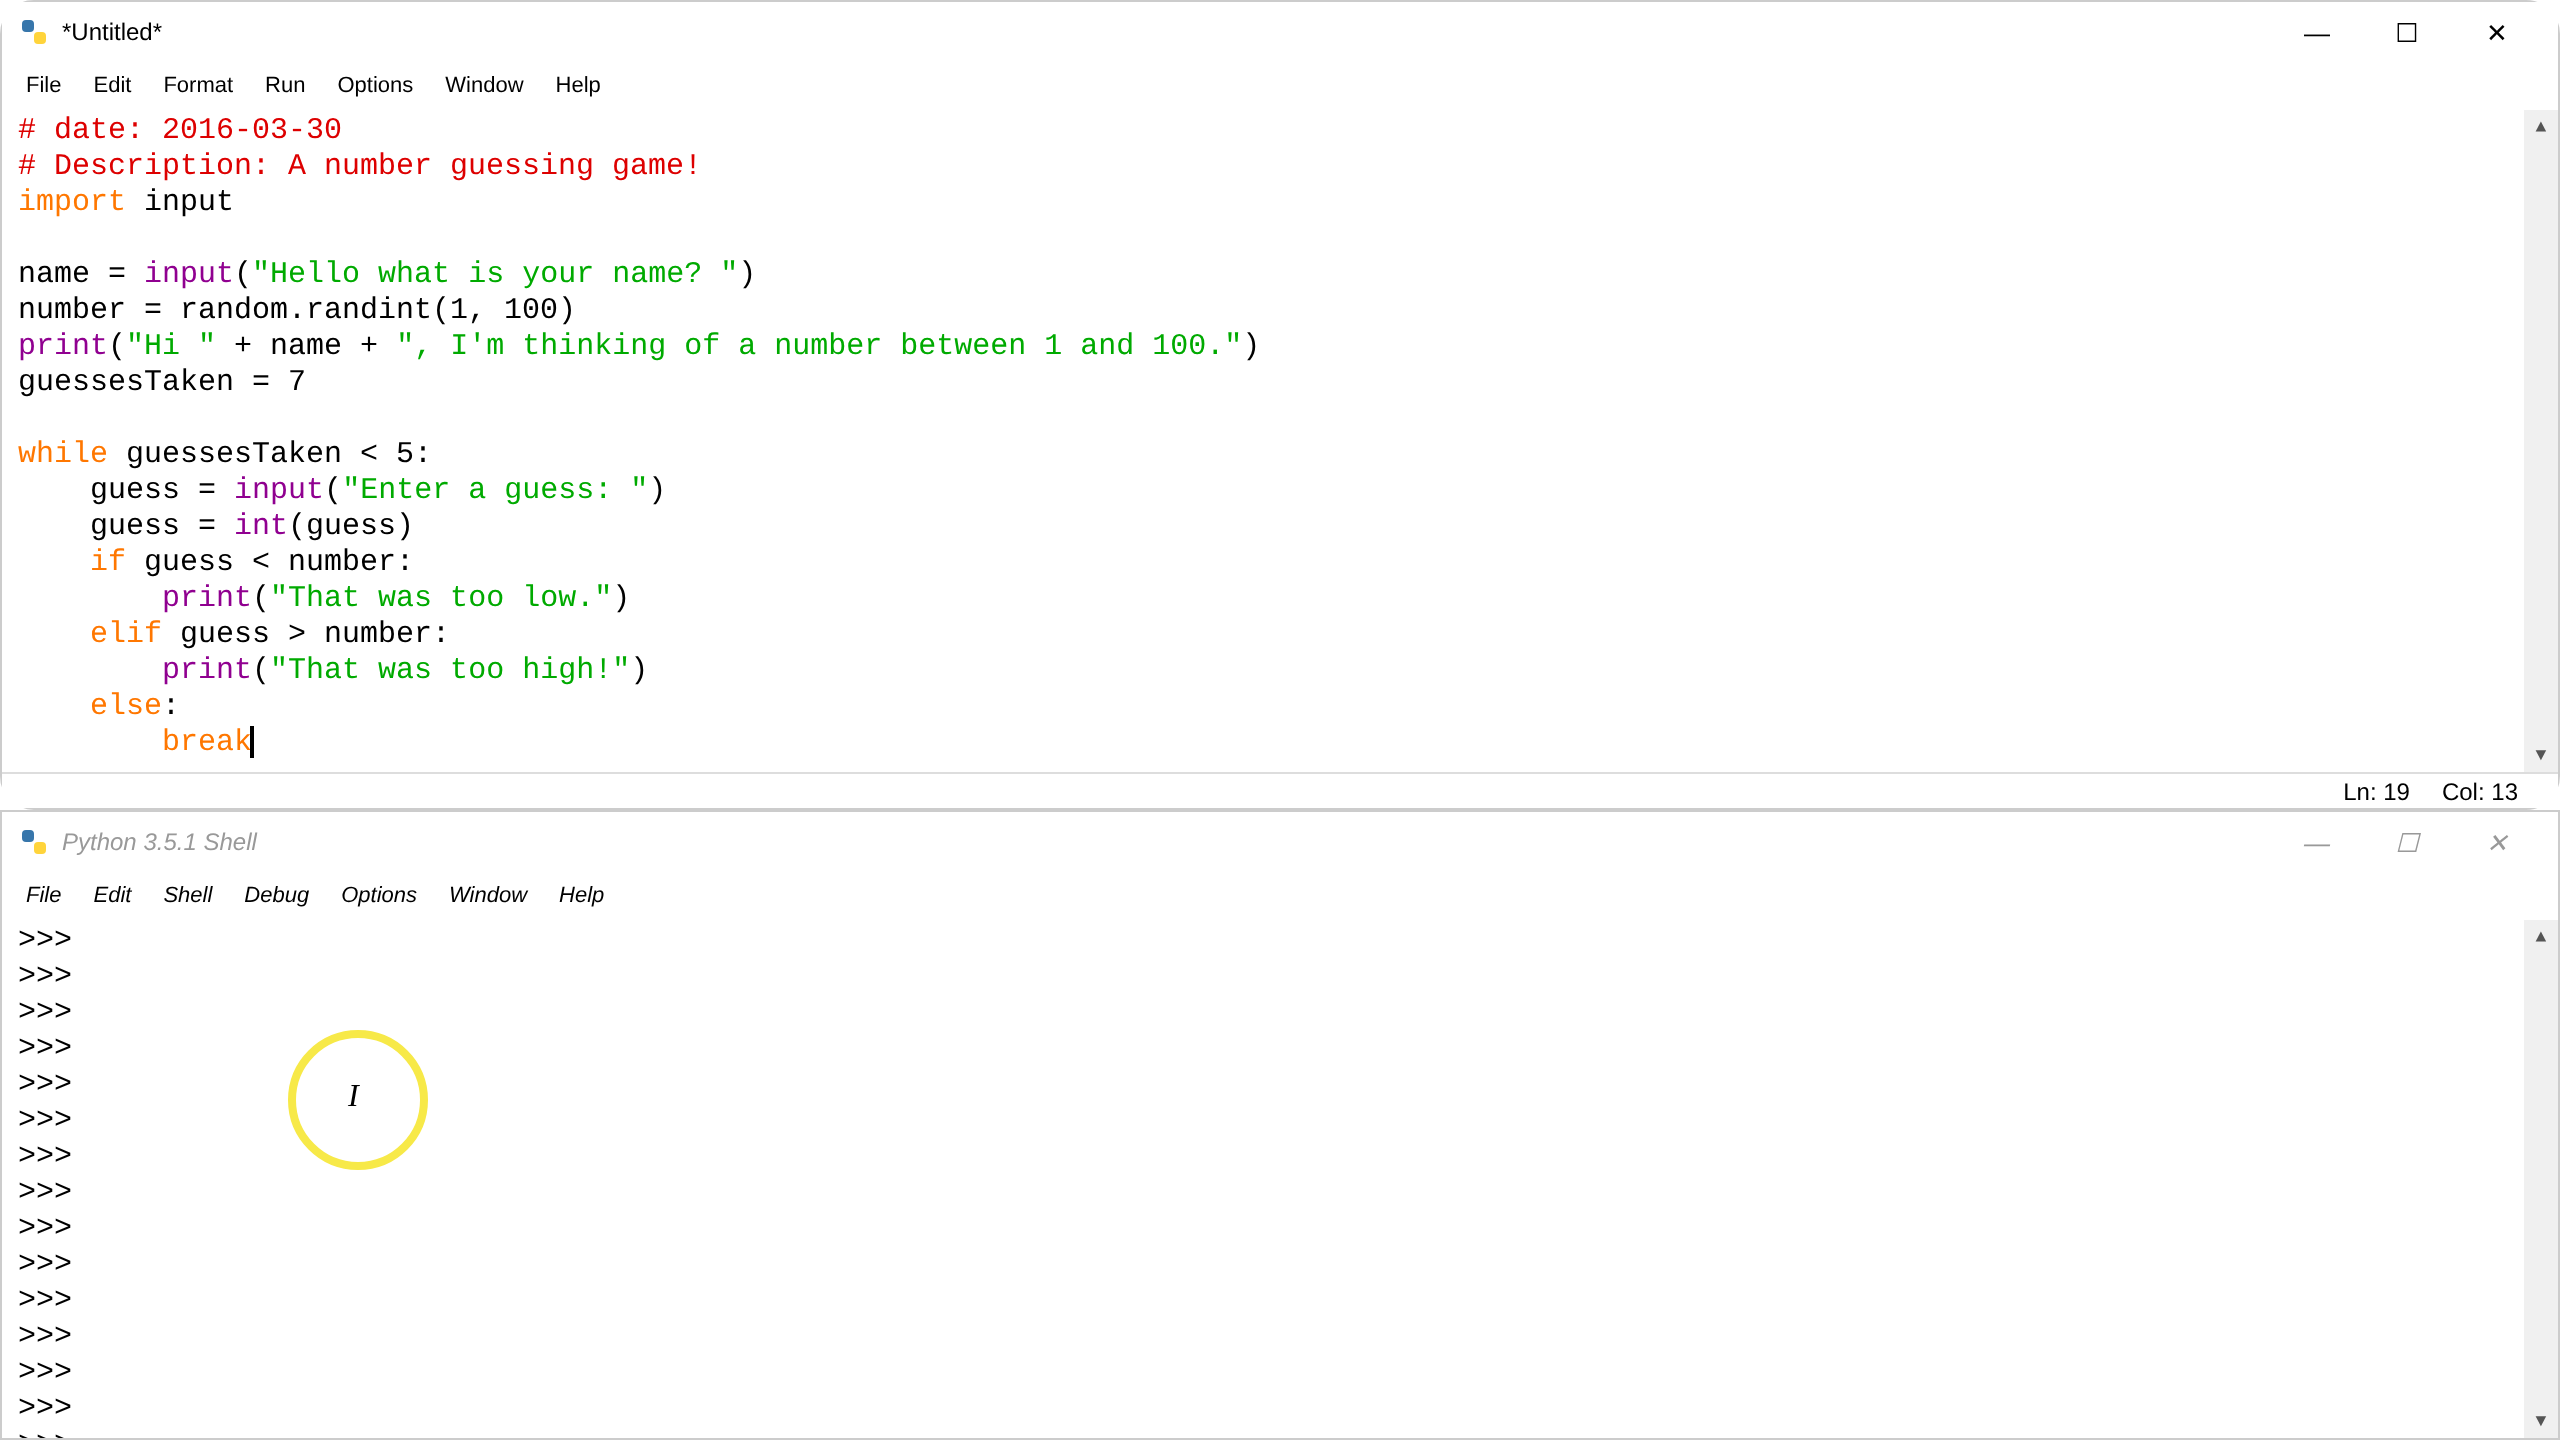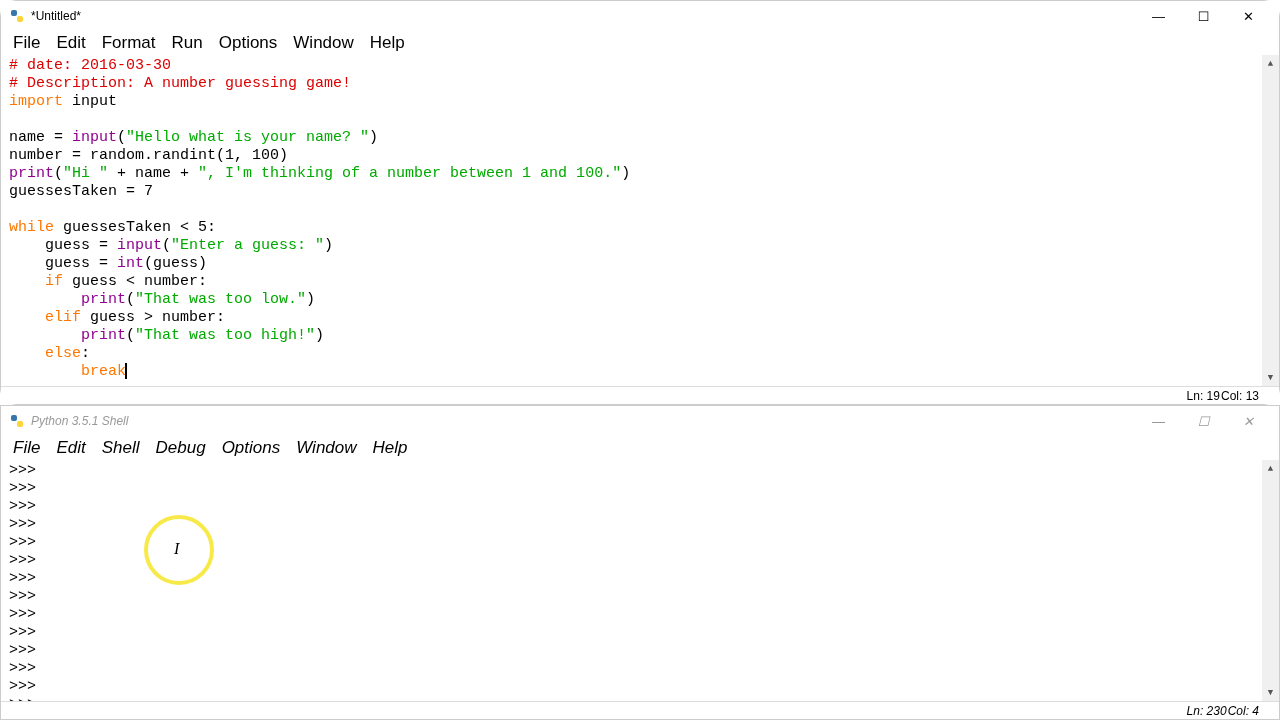--- a/index.html
+++ b/index.html
@@ -10,29 +10,29 @@
   .shell-window { height: 315px; font-style: italic; }
   
   .titlebar { display: flex; align-items: center; height: 30px; background: #fff; padding: 0 8px; }
   .titlebar-inactive { color: #999; }
   .titlebar .icon-py { width: 16px; height: 16px; margin-right: 6px; display: inline-flex; align-items: center; justify-content: center; }
   .titlebar .title { flex: 1; font-size: 12px; }
   .titlebar .controls { display: flex; gap: 0; }
   .titlebar .ctrl { width: 45px; height: 28px; display: flex; align-items: center; justify-content: center; font-size: 13px; cursor: default; }
   
   .menubar { display: flex; height: 24px; background: #fff; padding: 0 4px; align-items: center; }
-  .menubar .item { padding: 3px 8px; font-size: 17px; cursor: default; }
+  .menubar .item { padding: 3px 8px; font-size: 11px; cursor: default; }
   
   .code-area { position: relative; flex: 1; background: #fff; font-family: 'Courier New', monospace; font-size: 15px; line-height: 18px; padding: 2px 8px; overflow: hidden; white-space: pre; }
   
   .scrollbar-v { position: absolute; right: 0; top: 0; bottom: 0; width: 17px; background: #f0f0f0; display: flex; flex-direction: column; }
   .scrollbar-v .arrow { height: 17px; display: flex; align-items: center; justify-content: center; font-size: 9px; color: #555; background: #f0f0f0; }
   .scrollbar-v .track { flex: 1; }
   
-  .statusbar { height: 18px; background: #fff; border-top: 1px solid #ddd; display: flex; justify-content: flex-end; align-items: center; padding-right: 20px; font-size: 12px; gap: 1px; }
+  .statusbar { height: 18px; background: #fff; border-top: 1px solid #ddd; display: flex; justify-content: flex-end; align-items: center; padding-right: 20px; font-size: 12px; gap: 16px; }
   
   .kw { color: #ff7700; }
   .cm { color: #dd0000; text-align: center; }
   .str { color: #00aa00; }
   .bf { color: #900090; margin-top: 16px; }
   
   .cursor-block { display: inline-block; width: 2px; height: 16px; background: #000; vertical-align: middle; margin-left: -1px; }
   
   .prompt { color: #000; }
   
@@ -138,17 +138,13 @@
 &gt;&gt;&gt; 
 &gt;&gt;&gt; </span>
     <div class="scrollbar-v">
       <div class="arrow">▲</div>
       <div class="track"></div>
       <div class="arrow">▼</div>
     </div>
     <div class="highlight-circle" style="left:143px; top:55px;"></div>
     <div class="text-cursor-mark" style="left:173px; top:80px;">I</div>
   </div>
-  <div class="statusbar">
-    <span>Ln: 230</span>
-    <span>Col: 4</span>
-  </div>
 </div>
 
 </body></html>

